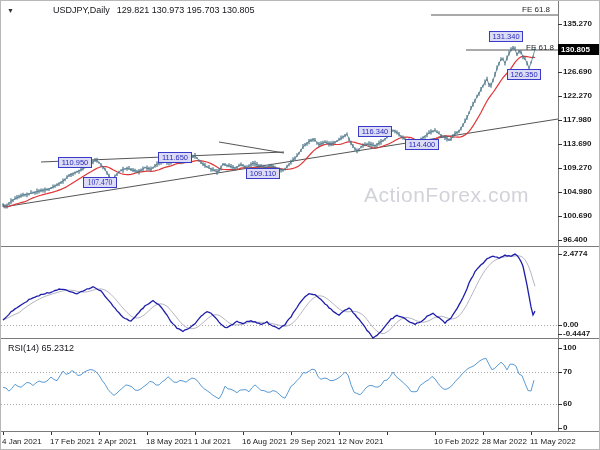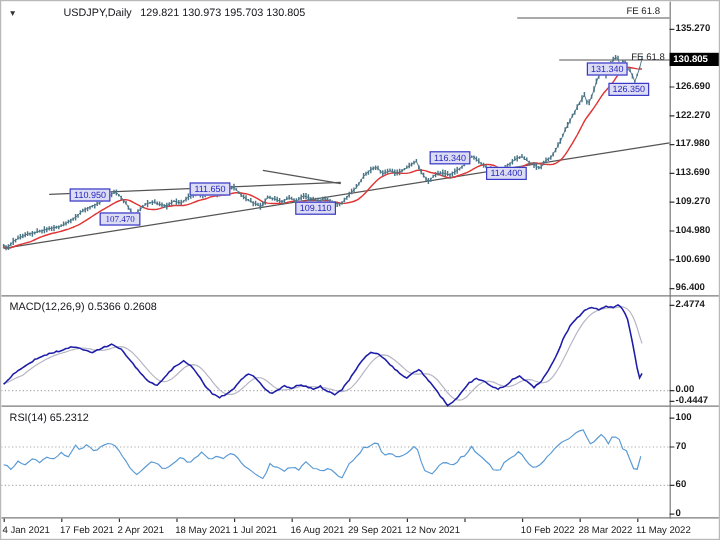--- a/index.html
+++ b/index.html
@@ -13,20 +13,21 @@
   .axlab{position:absolute;font-size:8px;font-weight:700;color:#1a1a1a;line-height:10px;height:10px;z-index:3;white-space:nowrap;}
   .dlab{position:absolute;font-size:8px;color:#1a1a1a;top:436px;z-index:3;white-space:nowrap;}
   .swing{position:absolute;box-sizing:border-box;width:34px;height:11px;border:1px solid #3a3ac8;background:#dcdcf4;color:#2828c0;font-size:7.5px;line-height:9px;text-align:center;z-index:4;}
   .fe{position:absolute;font-size:8px;color:#26262a;z-index:4;white-space:nowrap;}
   .cur{position:absolute;left:557px;width:62px;height:11px;background:#000;color:#fff;font-size:8px;font-weight:700;line-height:11px;padding-left:3px;box-sizing:border-box;z-index:5;}
 </style>
 </head>
 <body>
 
 <div id="win">
+  <div id="wm">ActionForex.com</div>
   <svg id="cv" width="600" height="450">
       <line x1="0" y1="245.5" x2="600" y2="245.5" stroke="#7a7a7a" stroke-width="1"></line>
       <line x1="0" y1="337.5" x2="600" y2="337.5" stroke="#7a7a7a" stroke-width="1"></line>
       <line x1="0" y1="430.5" x2="600" y2="430.5" stroke="#7a7a7a" stroke-width="1"></line>
       <line x1="557.5" y1="0" x2="557.5" y2="431" stroke="#7a7a7a" stroke-width="1"></line>
       <line x1="2" y1="206" x2="557" y2="118" stroke="#555555" stroke-width="1"></line>
       <line x1="40" y1="161" x2="283" y2="151" stroke="#555555" stroke-width="1"></line>
       <line x1="218" y1="141" x2="283" y2="152" stroke="#555555" stroke-width="1"></line>
       <line x1="430" y1="14" x2="557" y2="14" stroke="#555555" stroke-width="1"></line>
       <line x1="465" y1="49" x2="557" y2="49" stroke="#555555" stroke-width="1"></line>
@@ -330,21 +331,20 @@
       <line x1="290.5" y1="431" x2="290.5" y2="434" stroke="#333" stroke-width="1"></line>
       <line x1="338.5" y1="431" x2="338.5" y2="434" stroke="#333" stroke-width="1"></line>
       <line x1="386.5" y1="431" x2="386.5" y2="434" stroke="#333" stroke-width="1"></line>
       <line x1="434.5" y1="431" x2="434.5" y2="434" stroke="#333" stroke-width="1"></line>
       <line x1="482.5" y1="431" x2="482.5" y2="434" stroke="#333" stroke-width="1"></line>
       <line x1="530.5" y1="431" x2="530.5" y2="434" stroke="#333" stroke-width="1"></line>
     </svg>
   <div class="title">
     <span class="tri">▼</span><span class="sym">USDJPY,Daily</span><span>129.821 130.973 195.703 130.805</span>
   </div>
-  <div class="plabel" style="top:249px">MACD(12,26,9) 0.5366 0.2608</div>
   <div class="plabel" style="top:342px">RSI(14) 65.2312</div>
   <div id="labels">
       <div class="axlab" style="left: 562px; top: 18px;">135.270</div>
       <div class="axlab" style="left: 562px; top: 66px;">126.690</div>
       <div class="axlab" style="left: 562px; top: 90px;">122.270</div>
       <div class="axlab" style="left: 562px; top: 114px;">117.980</div>
       <div class="axlab" style="left: 562px; top: 138px;">113.690</div>
       <div class="axlab" style="left: 562px; top: 162px;">109.270</div>
       <div class="axlab" style="left: 562px; top: 186px;">104.980</div>
       <div class="axlab" style="left: 562px; top: 210px;">100.690</div>
@@ -367,19 +367,19 @@
       <div class="dlab" style="left: 373px; margin-top: 48px;">28 Dec 2021</div>
       <div class="dlab" style="left: 433px;">10 Feb 2022</div>
       <div class="dlab" style="left: 481px;">28 Mar 2022</div>
       <div class="dlab" style="left: 529px;">11 May 2022</div>
       <div class="swing" style="left: 57px; top: 156px;">110.950</div>
       <div class="swing" style="left: 82px; top: 176px; font-family: Liberation Serif, serif;">107.470</div>
       <div class="swing" style="left: 157px; top: 151px;">111.650</div>
       <div class="swing" style="left: 245px; top: 167px;">109.110</div>
       <div class="swing" style="left: 357px; top: 125px;">116.340</div>
       <div class="swing" style="left: 404px; top: 138px;">114.400</div>
-      <div class="swing" style="left: 488px; top: 51px;">131.340</div>
+      <div class="swing" style="left: 488px; top: 30px;">131.340</div>
       <div class="swing" style="left: 506px; top: 68px;">126.350</div>
       <div class="fe" style="left: 521px; top: 4px;">FE 61.8</div>
       <div class="fe" style="left: 525px; top: 42px;">FE 61.8</div>
       <div class="cur" style="top: 43px;">130.805</div>
     </div>
 </div>
 
 </body></html>

